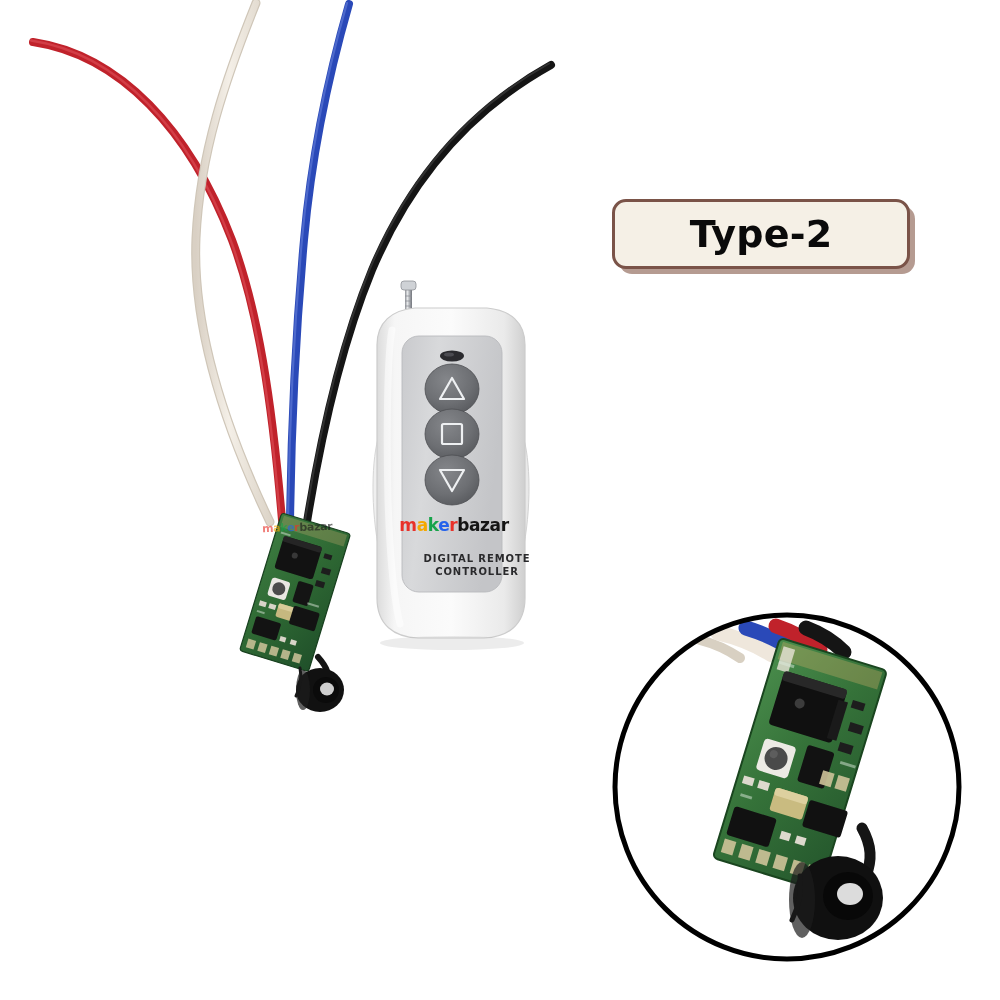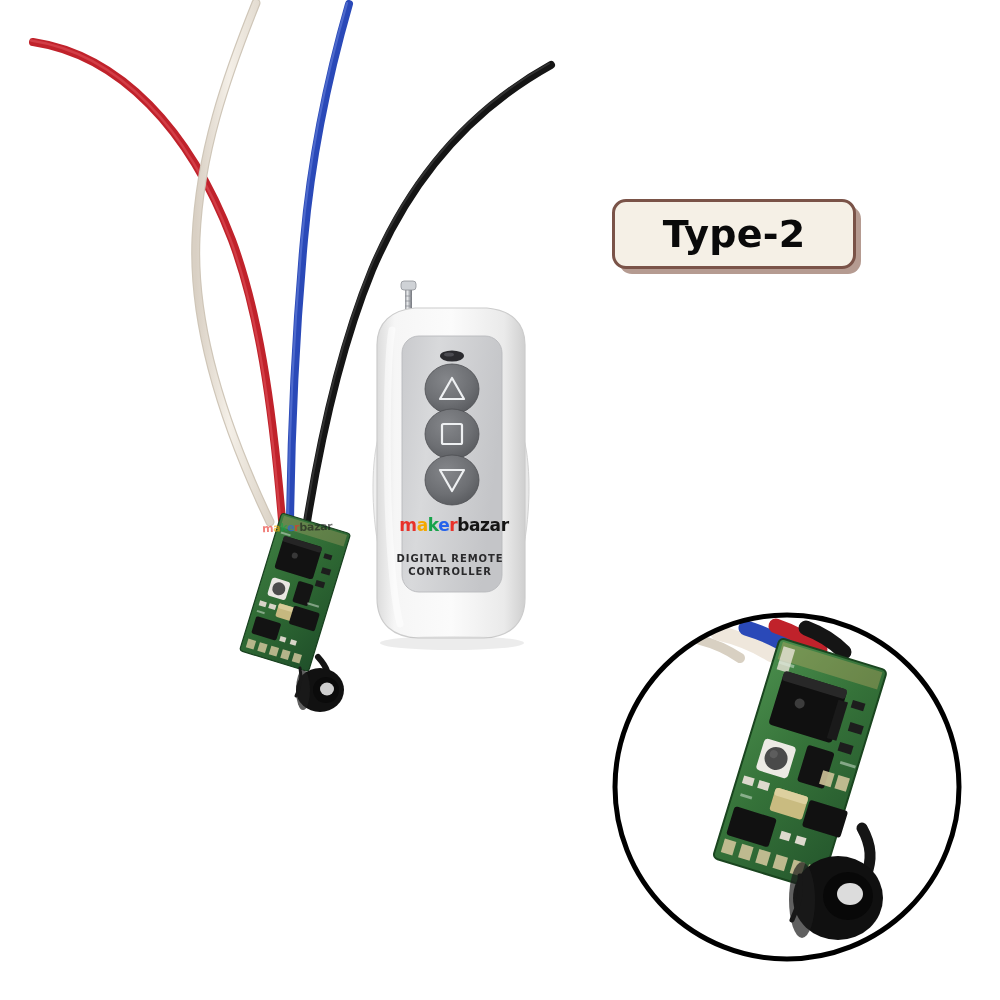--- a/index.html
+++ b/index.html
@@ -20,21 +20,21 @@
     width: 1000px;
     height: 1000px;
     background: #ffffff;
   }
 
   
   .type-badge {
     position: absolute;
     left: 612px;
     top: 199px;
-    width: 244px;
+    width: 298px;
     height: 70px;
     background: #f5f0e6;
     border: 3px solid #7a5348;
     border-radius: 14px;
     box-shadow: 6px 6px 0 -1px #b59b91;
     display: flex;
     align-items: center;
     justify-content: center;
     box-sizing: border-box;
   }
@@ -66,21 +66,21 @@
     font-family: "DejaVu Sans", sans-serif;
     font-weight: bold;
     font-size: 17px;
     line-height: 1;
     letter-spacing: -0.4px;
     white-space: nowrap;
   }
   .remote-logo span { display: inline; }
   .remote-sub {
     position: absolute;
-    left: 392px;
+    left: 419px;
     top: 552px;
     width: 116px;
     text-align: center;
     font-family: "DejaVu Sans", sans-serif;
     font-weight: bold;
     font-size: 10px;
     line-height: 13px;
     letter-spacing: 0.9px;
     color: #2a2a2c;
     white-space: nowrap;

